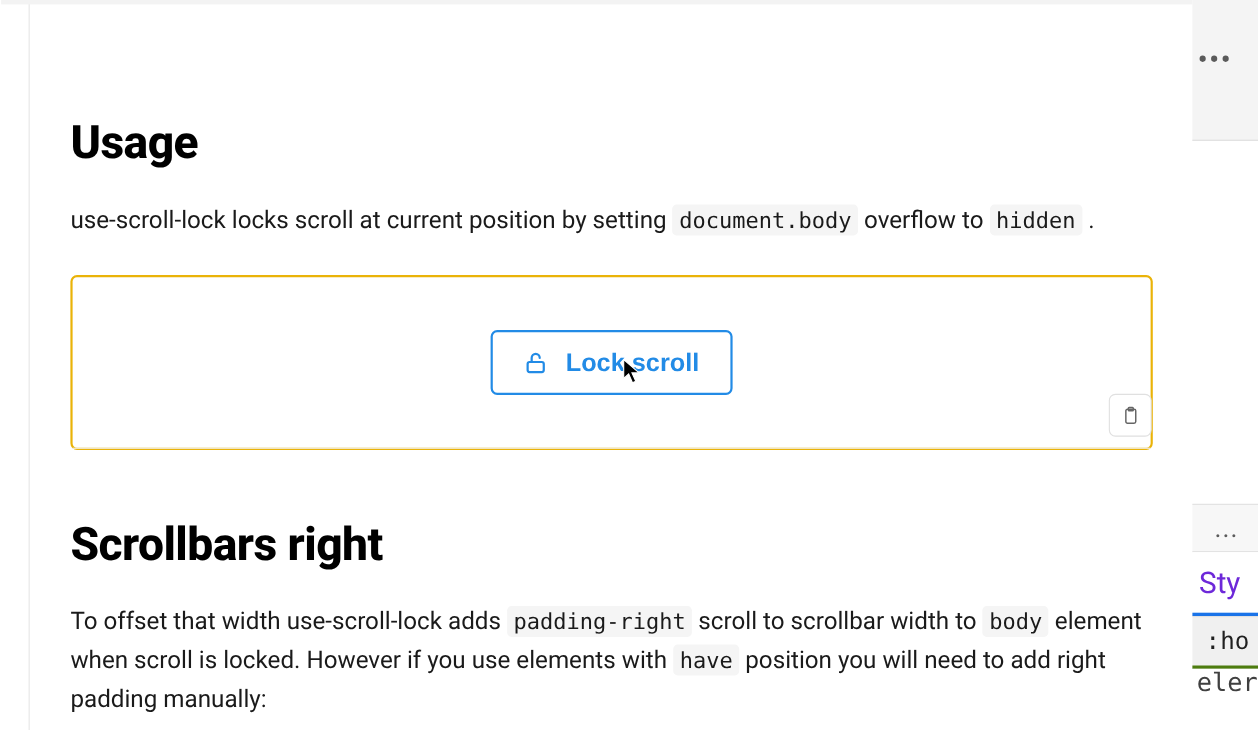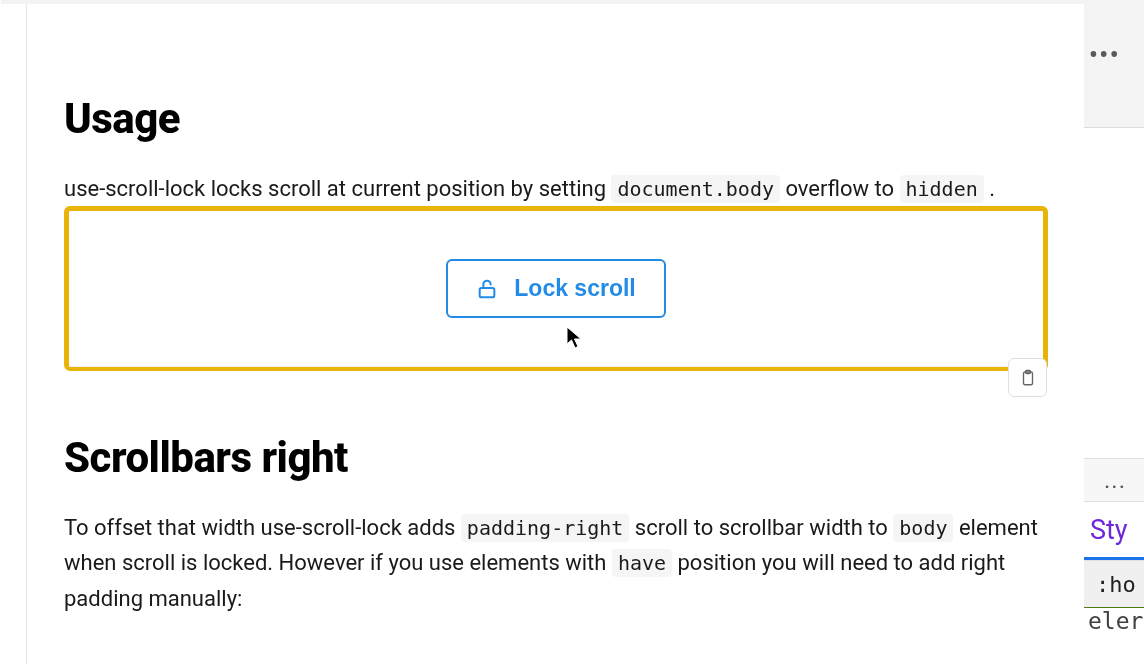--- a/index.html
+++ b/index.html
@@ -17,21 +17,21 @@
     }
     .main-panel {
       position: absolute;
       left: 26px;
       top: 0;
       width: 1060px;
       height: 664px;
       background: #ffffff;
       border-left: 1px solid #e5e5e5;
       border-right: 1px solid #e5e5e5;
-      padding: 0 37px;
+      padding: 12px 37px;
     }
     .top-divider {
       position: absolute;
       left: -26px;
       right: -60px;
       top: 0px;
       height: 4px;
       background: #f3f3f3;
     }
     .heading-usage {
@@ -56,22 +56,23 @@
     }
     .code-inline {
       font-family: 'SF Mono', Monaco, Menlo, Consolas, monospace;
       font-size: 20px;
       background: #f5f5f5;
       padding: 2px 6px;
       border-radius: 4px;
       color: #1a1a1a;
     }
     .demo-box {
-      border: 5px solid #eab308;
+      border: 2px solid #eab308;
       border-radius: 6px;
+      margin-top: 32px;
       padding: 48px 20px;
       display: flex;
       justify-content: center;
       align-items: flex-end;
       position: relative;
     }
     .demo-box::after{
       content:"";
       position:absolute;
       left:0; right:0; bottom:-1px;
@@ -170,21 +171,21 @@
       align-items: center;
       padding-left: 6px;
       font-size: 27px;
       font-weight: 400;
       color: #6d28d9;
     }
     .side-hover {
       height: 48px;
       background: #f0f0f0;
       border-top: 1px solid #e0e0e0;
-      border-bottom: 1px solid #4d7c0f;
+      border-bottom: 3px solid #4d7c0f;
       display: flex;
       align-items: center;
       padding-left: 12px;
       font-family: 'SF Mono', Menlo, monospace;
       font-size: 22px;
       color: #202020;
     }
     .side-elem {
       height: 40px;
       background: #ffffff;

